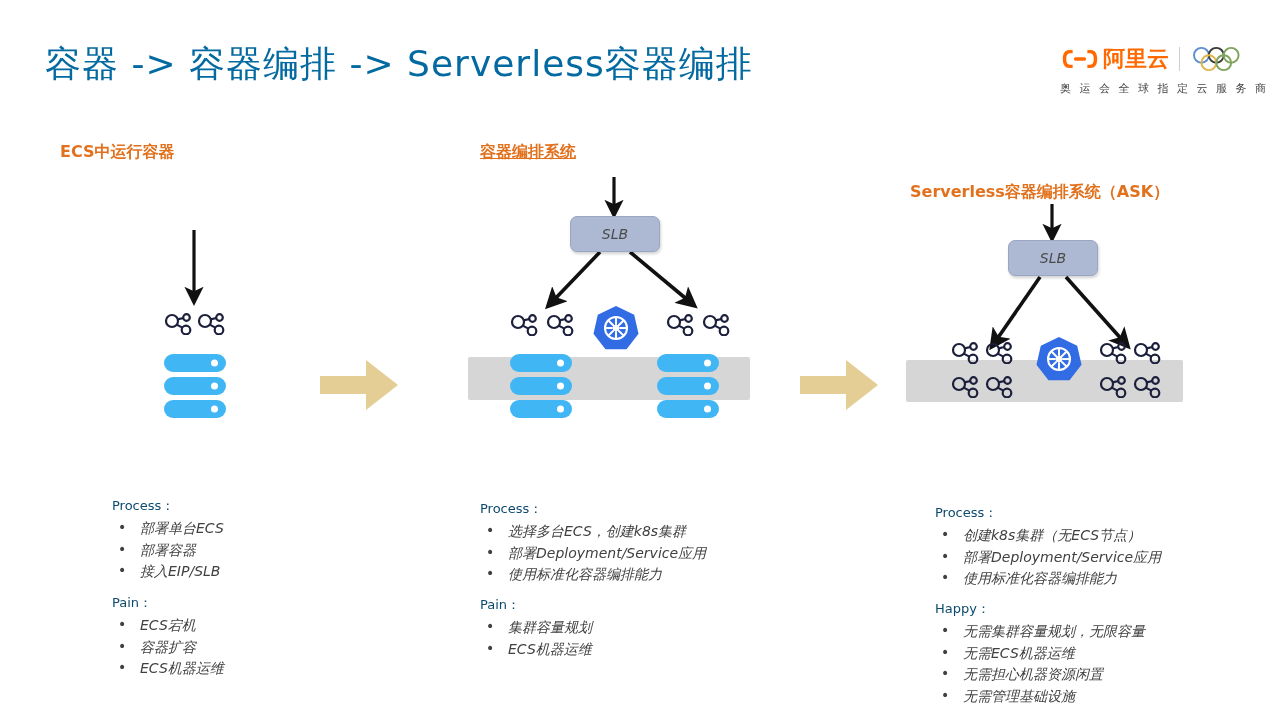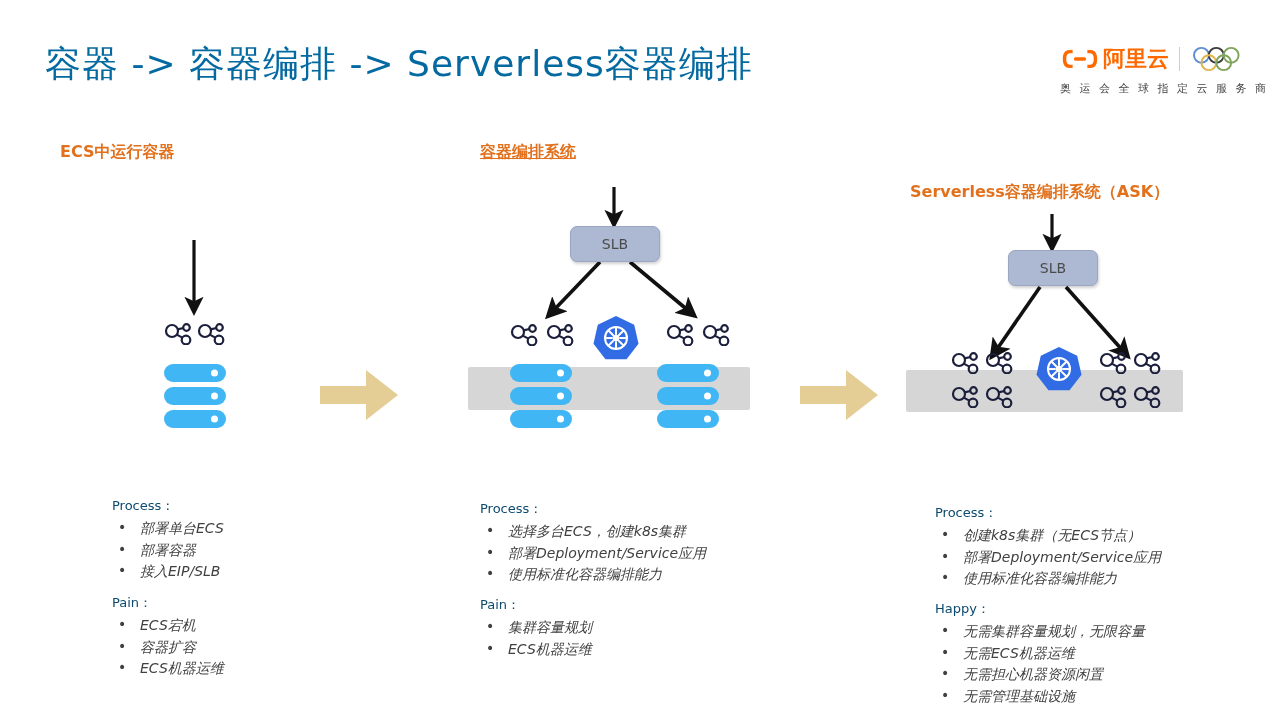--- a/index.html
+++ b/index.html
@@ -40,21 +40,21 @@
   .col-head{
     position:absolute;font-size:16px;font-weight:700;color:#e2711d;
     white-space:nowrap;
     font-family:"DejaVu Sans","Liberation Sans",sans-serif;
   }
   #head-0{left:60px;top:142px;width:270px;}
   #head-1{left:480px;top:142px;width:270px;text-decoration:underline;}
   #head-2{left:910px;top:142px;width:270px;margin-top:40px;}
 
   
-  .diagram{position:absolute;left:0;top:12px;width:1280px;height:470px;}
+  .diagram{position:absolute;left:0;top:2px;width:1280px;height:470px;font-style:italic;}
   .slb{
     position:absolute;border-radius:7px;
     background:#adb9d3;
     border:1px solid #9aa7c4;
     color:#4a4a4a;font-size:14px;
     display:flex;align-items:center;justify-content:center;
     box-shadow:1px 2px 3px rgba(0,0,0,.18);
     font-family:"DejaVu Sans","Liberation Sans",sans-serif;
   }
   #slb-1{left:570px;top:214px;width:88px;height:34px;}

